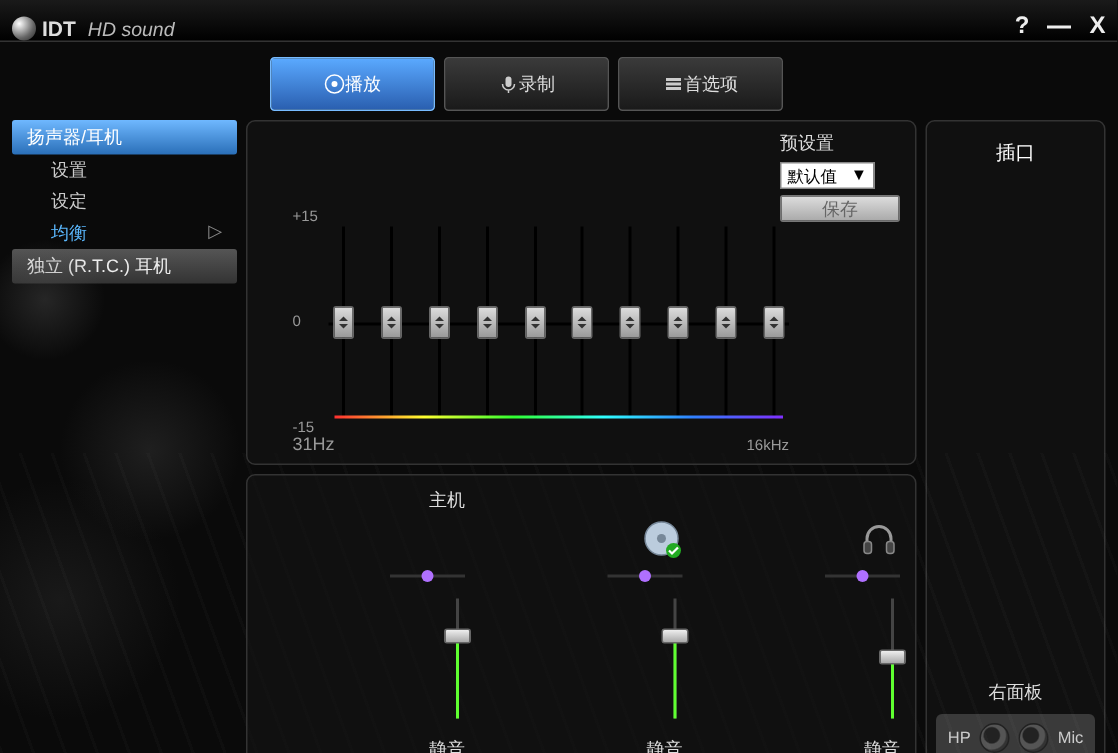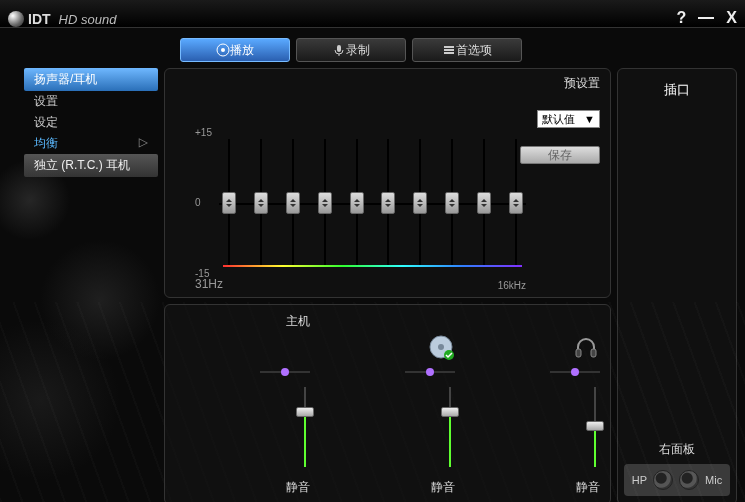--- a/index.html
+++ b/index.html
@@ -55,21 +55,21 @@
   .title-btn { color:#eee; font-size:16px; cursor:pointer; font-weight:bold;}
 
   
   .tabs {
     display: flex;
     gap: 0;
     margin: 10px 0 6px 180px;
   }
   .tab {
     display:flex; align-items:center; justify-content:center;
-    width: 110px; height: 24px;
+    width: 110px; height: 36px;
     background: linear-gradient(#3a3a3a, #1a1a1a);
     border: 1px solid #555;
     border-radius: 3px;
     cursor: pointer;
     margin-right: 6px;
     color:#ddd;
   }
   .tab.active {
     background: linear-gradient(#5aa9ff, #2a5fb0);
     border-color:#7bf;
@@ -83,21 +83,20 @@
     padding: 0 8px;
     gap: 6px;
   }
 
   
   .sidebar { width: 150px; }
   .side-item {
     padding: 3px 10px;
     cursor: pointer;
     border-radius: 2px;
-    margin-left: 16px;
   }
   .side-item.selected {
     background: linear-gradient(#6fb8ff,#2a6fb8);
     color:#fff;
   }
   .side-sub { padding: 2px 10px 2px 26px; cursor:pointer; color:#ccc;}
   .side-sub.eq { color:#5bb9ff; display:flex; justify-content:space-between;}
   .side-item.grey {
     background: linear-gradient(#555,#333);
     color:#eee;
@@ -108,21 +107,21 @@
 
   
   .panel {
     border: 1px solid #333;
     border-radius: 6px;
     background: rgba(20,20,20,0.6);
   }
   .eq-panel { height: 230px; position:relative; padding:8px 10px; }
   .preset-row {
     position:absolute; top:6px; right:10px;
-    display:flex; flex-direction:column; align-items:flex-end; gap:16px;
+    display:flex; flex-direction:column; gap:2px;
   }
   .preset-label { color:#ddd; margin-bottom:2px; }
   .preset-select {
     width: 63px; height:18px;
     background:#fff; border:1px solid #888;
     display:flex; align-items:center; justify-content:space-between;
     padding:0 4px; font-size:11px; color:#000;
   }
   .preset-save {
     width:80px; height:18px;

